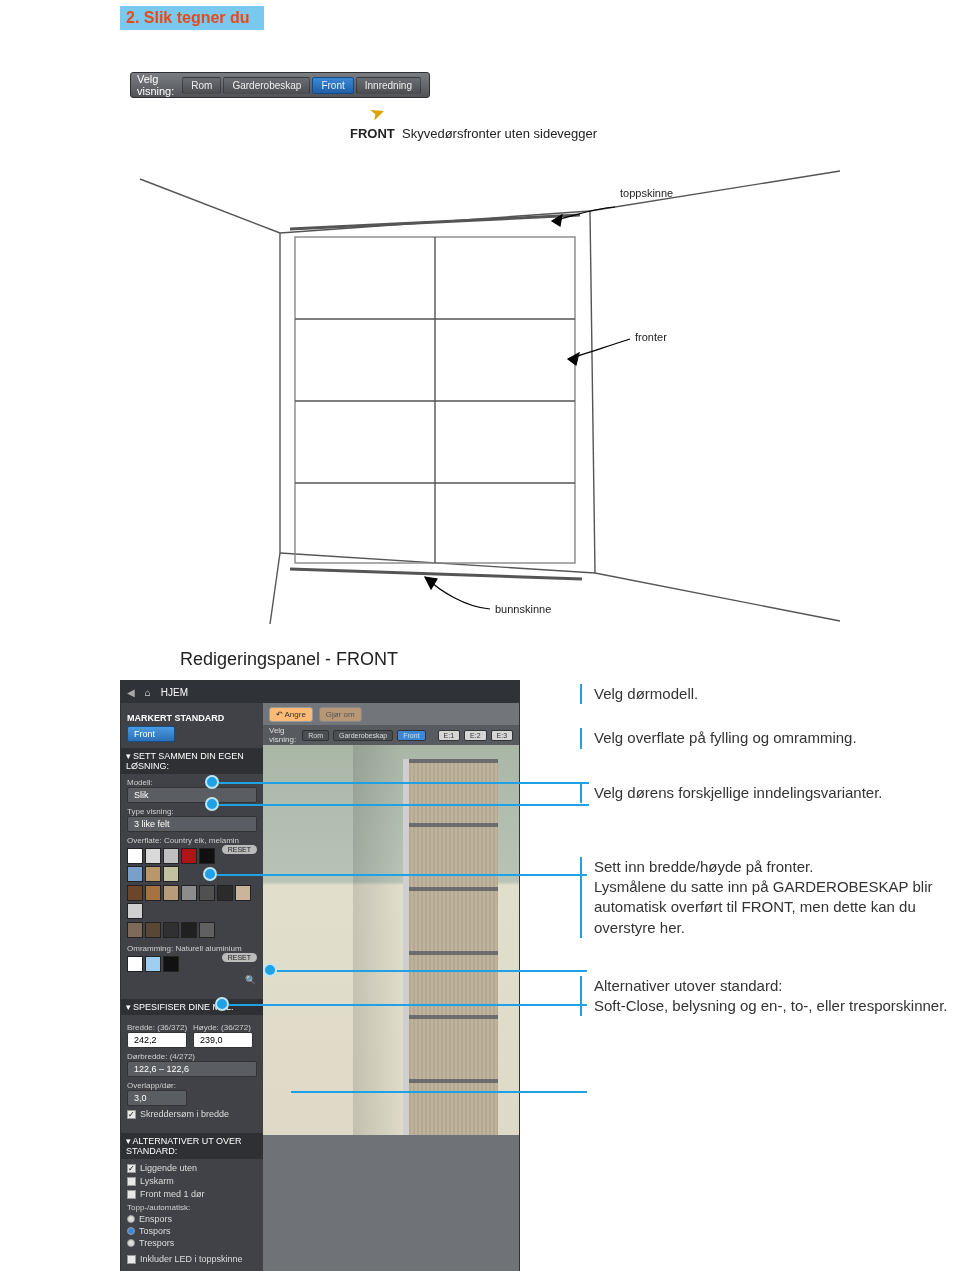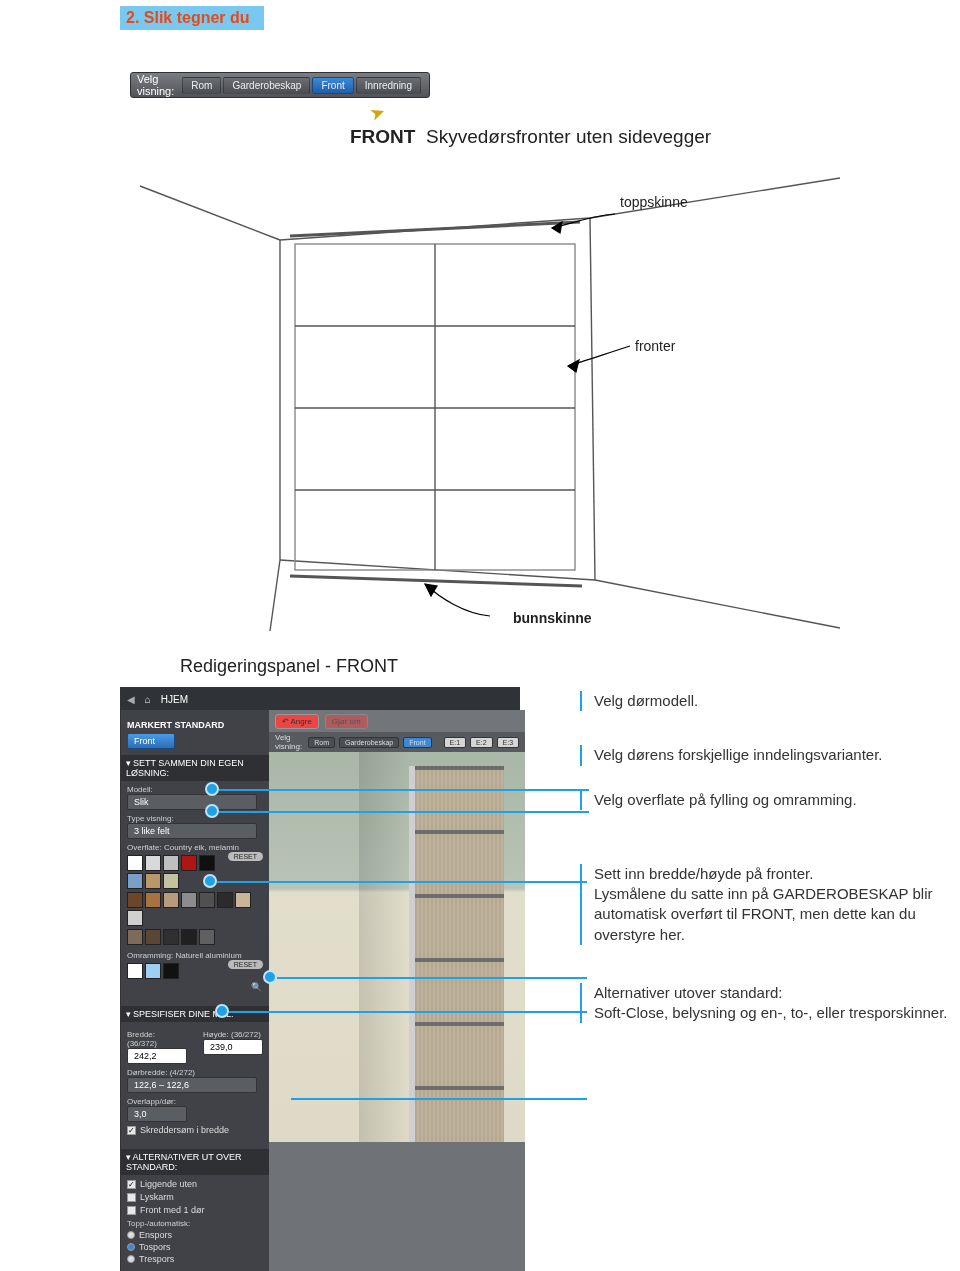--- a/index.html
+++ b/index.html
@@ -43,31 +43,31 @@
     margin-right: 2px;
     cursor: pointer;
   }
   .tb-btn.active { background: linear-gradient(#3b89d6,#1f5fa8); border-color:#164a85; }
   .cursor {
     margin: 4px 0 0 240px;
     font-size: 18px; color: #d8a400;
     transform: rotate(-20deg);
     display:inline-block;
   }
-  .tb-note { margin: 2px 18px 0 350px; font-size: 19px; }
+  .tb-note { margin: 2px 18px 0 350px; font-size: 13px; }
   .tb-note b { font-weight: bold; }
 
   
   .diagram {
     position: relative;
     margin: 18px 0 0 120px;
     width: 740px; height: 470px;
   }
   .room-svg { position:absolute; top:0; left:0; }
-  .d-label { position:absolute; font-size: 14px; color:#222; }
+  .d-label { position:absolute; font-size: 11px; color:#222; }
 
   
   .sec-h {
     margin: 20px 0 4px 180px;
     font-size: 18px;
   }
   .sec-h b { font-weight: normal; }
 
   
   .row2 {
@@ -113,21 +113,21 @@
   .chk { font-size:9px; color:#ddd; margin-top:3px; display:flex; align-items:center; gap:4px; }
   .chk .box { width:9px; height:9px; border:1px solid #999; background:#e8e8e8; display:inline-block; }
   .chk .box.on::after { content:"✓"; font-size:8px; position:relative; top:-2px; left:0; color:#000; }
   .rad { font-size:9px; color:#ddd; margin-top:2px; display:flex; align-items:center; gap:4px; }
   .rad .dot { width:8px; height:8px; border-radius:50%; border:1px solid #999; background:#ddd; display:inline-block; }
   .rad .dot.on { background:#3b89d6; }
 
   .p-right .topbar {
     height:22px; background:#727579; display:flex; align-items:center; gap:6px; padding:0 6px;
   }
-  .p-btn { background:#ef4444; border:1px solid #999; border-radius:3px;
+  .p-btn { background:#fdba74; border:1px solid #999; border-radius:3px;
     font-size:8px; color:#333; padding:2px 6px; }
   .p-right .bar2 {
     height:20px; background:#575a5e; display:flex; align-items:center; gap:4px; padding:0 6px;
   }
   .mini { font-size:8px; color:#ddd; }
   .mini-btn { font-size:7px; color:#ddd; background:#4a4d52; border:1px solid #333; border-radius:2px; padding:1px 5px; }
   .mini-btn.active { background:#3b89d6; }
   .mini-btn.ghost { background:#d6d6d6; color:#333; }
 
   .viewport {
@@ -214,21 +214,21 @@
         <path d="M495 48 C 470 50 450 58 432 62" fill="none"></path>
         <polygon points="432,62 442,56 440,67"></polygon>
         <path d="M510 180 C 485 188 465 195 448 200" fill="none"></path>
         <polygon points="448,200 459,194 456,206"></polygon>
         <path d="M370 450 C 345 448 320 432 305 418" fill="none"></path>
         <polygon points="305,418 317,420 311,430"></polygon>
       </g>
     </svg>
     <div class="d-label" style="left:500px; top:28px;">toppskinne</div>
     <div class="d-label" style="left:515px; top:172px;">fronter</div>
-    <div class="d-label" style="left:393px; top:444px;font-weight:bold;">bunnskinne</div>
+    <div class="d-label" style="left:375px; top:444px;">bunnskinne</div>
   </div>
 
   
   <div class="sec-h">
     <b>Redigeringspanel</b><span> - FRONT</span>
   </div>
 
   
   <div class="row2">
     <div class="panel" style="position:relative;">
@@ -288,21 +288,21 @@
             <span class="reset">RESET</span>
           </span>
           <div class="sw-row" id="swgomr">
               <div class="sw" style="background: rgb(255, 255, 255);"></div>
               <div class="sw" style="background: rgb(158, 207, 242);"></div>
               <div class="sw" style="background: rgb(17, 17, 17);"></div>
             </div>
           <div style="text-align:right; margin-top:2px;"><span style="font-size:9px;color:#bbb;">🔍</span></div>
 
           <div class="acc" style="margin-top:14px;">▾  SPESIFISER DINE MÅL:</div>
-          <div style="display:flex; gap:16px;">
+          <div style="display:flex; gap:6px;">
             <div>
               <span class="mdlab">Bredde:  (36/372)</span>
               <input class="gfield small" value="242,2" style="">
             </div>
             <div>
               <span class="mdlab">Høyde:  (36/272)</span>
               <input class="gfield small" value="239,0" style="">
             </div>
           </div>
           <span class="mdlab">Dørbredde:  (4/272)</span>
@@ -380,25 +380,25 @@
       <div class="leadline" style="left:96px; top:193px; width:370px;"></div>
       <div class="leadline" style="left:156px; top:289px; width:310px;"></div>
       <div class="leadline" style="left:108px; top:323px; width:358px;"></div>
       <div class="leadline" style="left:170px; top:410px; width:296px;"></div>
     </div>
 
     <div class="callouts">
       <div class="callout" style="margin-top:4px;">
         <p>Velg dørmodell.</p>
       </div>
+      <div class="callout" style="margin-top:14px;">
+        <p>Velg overflate på fylling og omramming.</p>
+      </div>
       <div class="callout" style="margin-top:34px;">
         <p>Velg dørens forskjellige inndelingsvarianter.</p>
-      </div>
-      <div class="callout" style="margin-top:14px;">
-        <p>Velg overflate på fylling og omramming.</p>
       </div>
       <div class="callout" style="margin-top:54px;">
         <p>Sett inn bredde/høyde på fronter.</p>
         <p>Lysmålene du satte inn på GARDEROBESKAP blir automatisk overført til FRONT, men dette kan du overstyre her.</p>
       </div>
       <div class="callout" style="margin-top:38px;">
         <p>Alternativer utover standard:</p>
         <p>Soft-Close, belysning og en-, to-, eller tresporskinner.</p>
       </div>
     </div>

